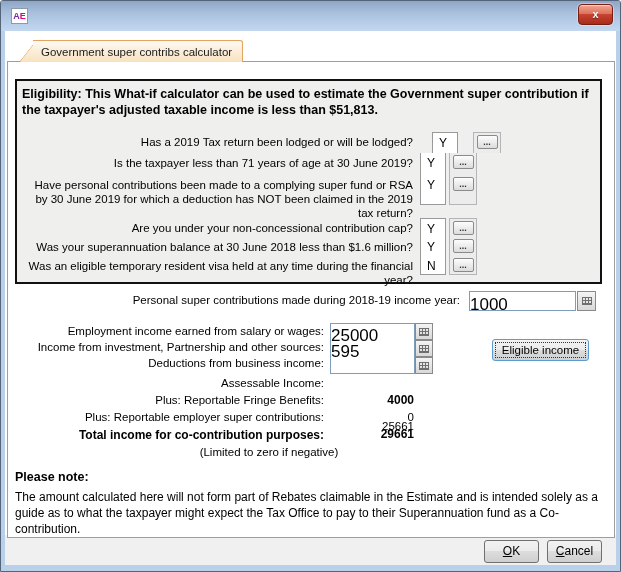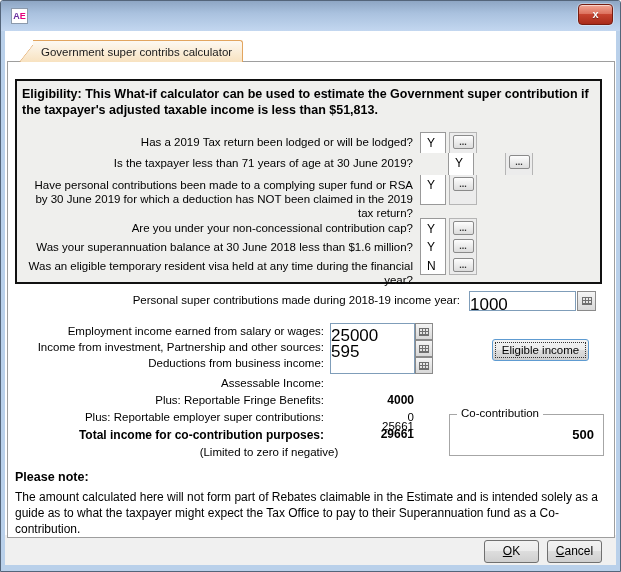--- a/index.html
+++ b/index.html
@@ -100,21 +100,21 @@
   }
   .qrow:first-child .qbtncol { border-top: 1px solid #b5b5b5; }
   .qgroup .qrow:last-child .qbtncol { border-bottom: 1px solid #b5b5b5; }
   .dots-btn {
     width: 21px; height: 14px;
     background: linear-gradient(180deg, #fdfdfd, #dcdcdc);
     border: 1px solid #8a8a8a; border-radius: 2px;
     font-size: 9px; font-weight: bold; line-height: 9px; text-align: center; color: #333;
     cursor: default;
   }
-  .h21 { height: 21px; } .h22 { height: 22px; gap: 28px; } .h30 { height: 30px; } .h19 { height: 19px; }
+  .h21 { height: 21px; gap: 12px; } .h22 { height: 22px; } .h30 { height: 30px; } .h19 { height: 19px; }
 
   
   .numfield {
     position: absolute; background: #fff; border: 1px solid #7f9db9;
     font-size: 17px; text-align: left;
   }
   .gridbtn {
     position: absolute;
     background: linear-gradient(180deg, #f4f4f4, #d8d8d8);
     border: 1px solid #8a8a8a;
@@ -278,24 +278,20 @@
       <div class="rlabel" style="left:0; top:349px; width:316px;">Plus: Reportable employer super contributions:</div>
       <div class="rvalue" style="left:322px; top:349px; width:84px;">0</div>
 
       <div class="rlabel bold" style="left:0; top:366px; width:316px;">Total income for co-contribution purposes:</div>
       <div class="rvalue bold" style="left:322px; top:365px; width:84px;">29661</div>
 
       <div class="rlabel" style="left:96px; top:384px; width:330px; text-align:center;">(Limited to zero if negative)</div>
 
       <button class="eligible-btn">Eligible income</button>
 
-      <div class="cocontrib">
-        <span class="legend">Co-contribution</span>
-        <span class="val">500</span>
-      </div>
 
       <div class="note-heading">Please note:</div>
       <div class="note-body">The amount calculated here will not form part of Rebates claimable in the Estimate and is intended solely as a guide as to what the taxpayer might expect the Tax Office to pay to their Superannuation fund as a Co-contribution.</div>
 
     </div>
 
     <div class="bottom-strip">
       <button class="footer-btn" style="left:479px; top:5px;"><span class="u">O</span><span>K</span></button>
       <button class="footer-btn" style="left:542px; top:5px;"><span class="u">C</span><span>ancel</span></button>
     </div>

